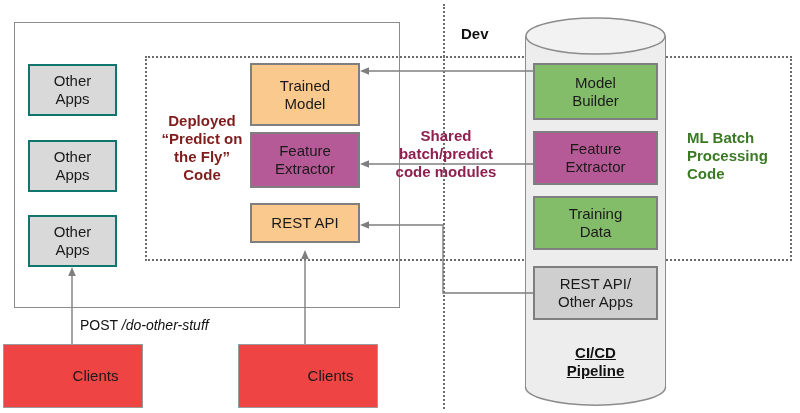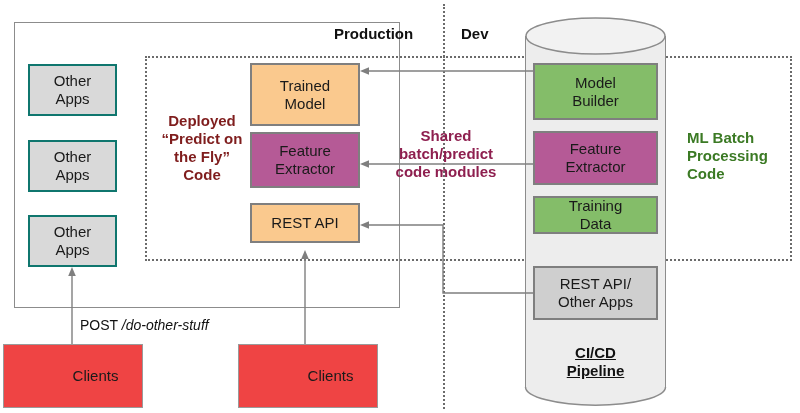--- a/index.html
+++ b/index.html
@@ -34,21 +34,20 @@
 <div id="canvas">
 
   <div class="solid-frame" style="left:14px;top:22px;width:386px;height:286px;"></div>
 
   <div class="vdiv" style="left:443px;top:4px;height:405px;"></div>
 
   <div class="dotted-frame" style="left:145px;top:56px;width:300px;height:205px;"></div>
 
   <div class="dotted-frame" style="left:443px;top:56px;width:349px;height:205px;"></div>
 
-  <div class="label bold-label" style="left:334px;top:25px;">Production</div>
   <div class="label bold-label" style="left:461px;top:25px;">Dev</div>
 
   <div class="box gray-box" style="left:28px;top:64px;width:89px;height:52px;">Other<br>Apps</div>
   <div class="box gray-box" style="left:28px;top:140px;width:89px;height:52px;">Other<br>Apps</div>
   <div class="box gray-box" style="left:28px;top:215px;width:89px;height:52px;">Other<br>Apps</div>
 
   <div class="label orange-label" style="left:156px;top:112px;width:92px;">Deployed<br>“Predict on<br>the Fly”<br>Code</div>
 
   <div class="box orange-box" style="left:250px;top:63px;width:110px;height:63px;">Trained<br>Model</div>
   <div class="box purple-box" style="left:250px;top:132px;width:110px;height:56px;">Feature<br>Extractor</div>
@@ -72,21 +71,21 @@
 
     <line x1="305" y1="344" x2="305" y2="256" stroke="#7f7f7f" stroke-width="1.4"></line>
     <polygon points="305,250 301.2,259 308.8,259" fill="#7f7f7f"></polygon>
 
     <line x1="72" y1="344" x2="72" y2="273" stroke="#7f7f7f" stroke-width="1.4"></line>
     <polygon points="72,267 68.2,276 75.8,276" fill="#7f7f7f"></polygon>
   </svg>
 
   <div class="box green-box" style="left:533px;top:63px;width:125px;height:57px;">Model<br>Builder</div>
   <div class="box purple-box" style="left:533px;top:131px;width:125px;height:54px;">Feature<br>Extractor</div>
-  <div class="box green-box" style="left:533px;top:196px;width:125px;height:38px;">Training<br>Data</div>
+  <div class="box green-box" style="left:533px;top:196px;width:125px;height:54px;">Training<br>Data</div>
   <div class="box inner-gray" style="left:533px;top:266px;width:125px;height:54px;">REST API/<br>Other Apps</div>
 
   <div class="cyl-label" style="left:525px;top:344px;width:141px;text-decoration:underline;">CI/CD<br>Pipeline</div>
 
   <div class="label green-label" style="left:687px;top:129px;width:110px;">ML Batch<br>Processing<br>Code</div>
 
   <div class="label post-label" style="left:80px;top:317px;"><span>POST </span><i>/do-other-stuff</i></div>
 
   <div class="box client-box" style="left:3px;top:344px;width:140px;height:64px;">Clients</div>
   <div class="box client-box" style="left:238px;top:344px;width:140px;height:64px;">Clients</div>

